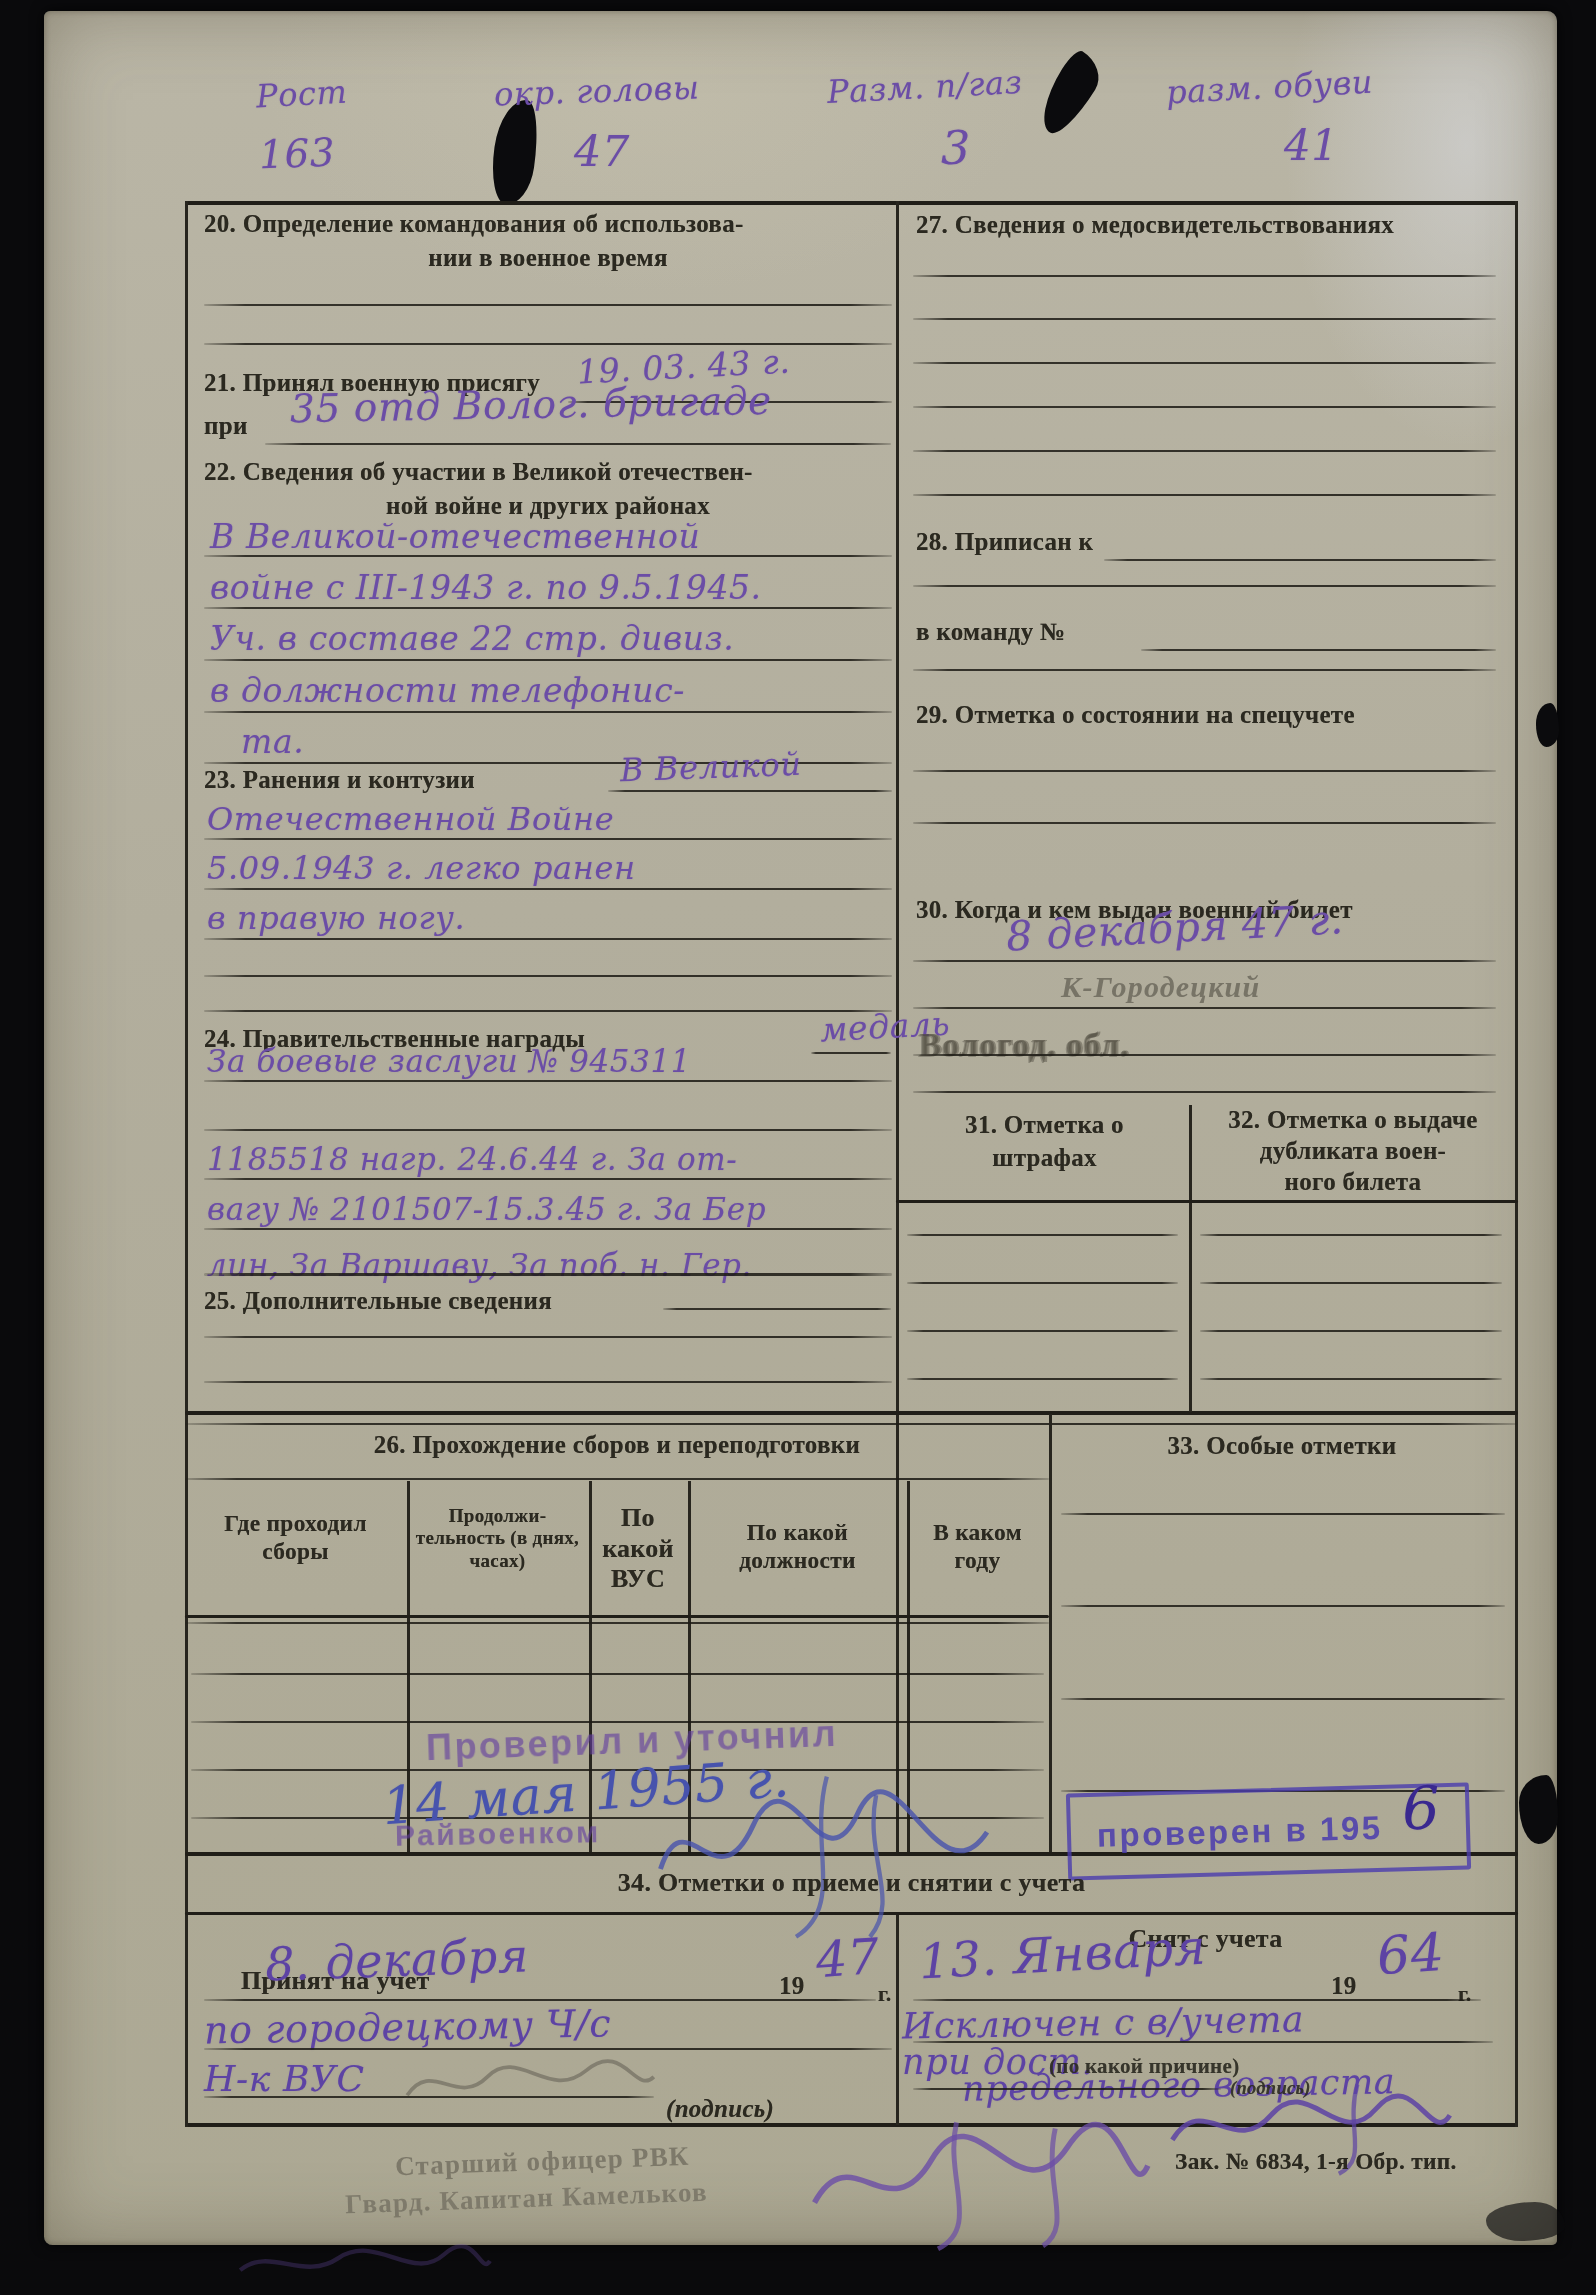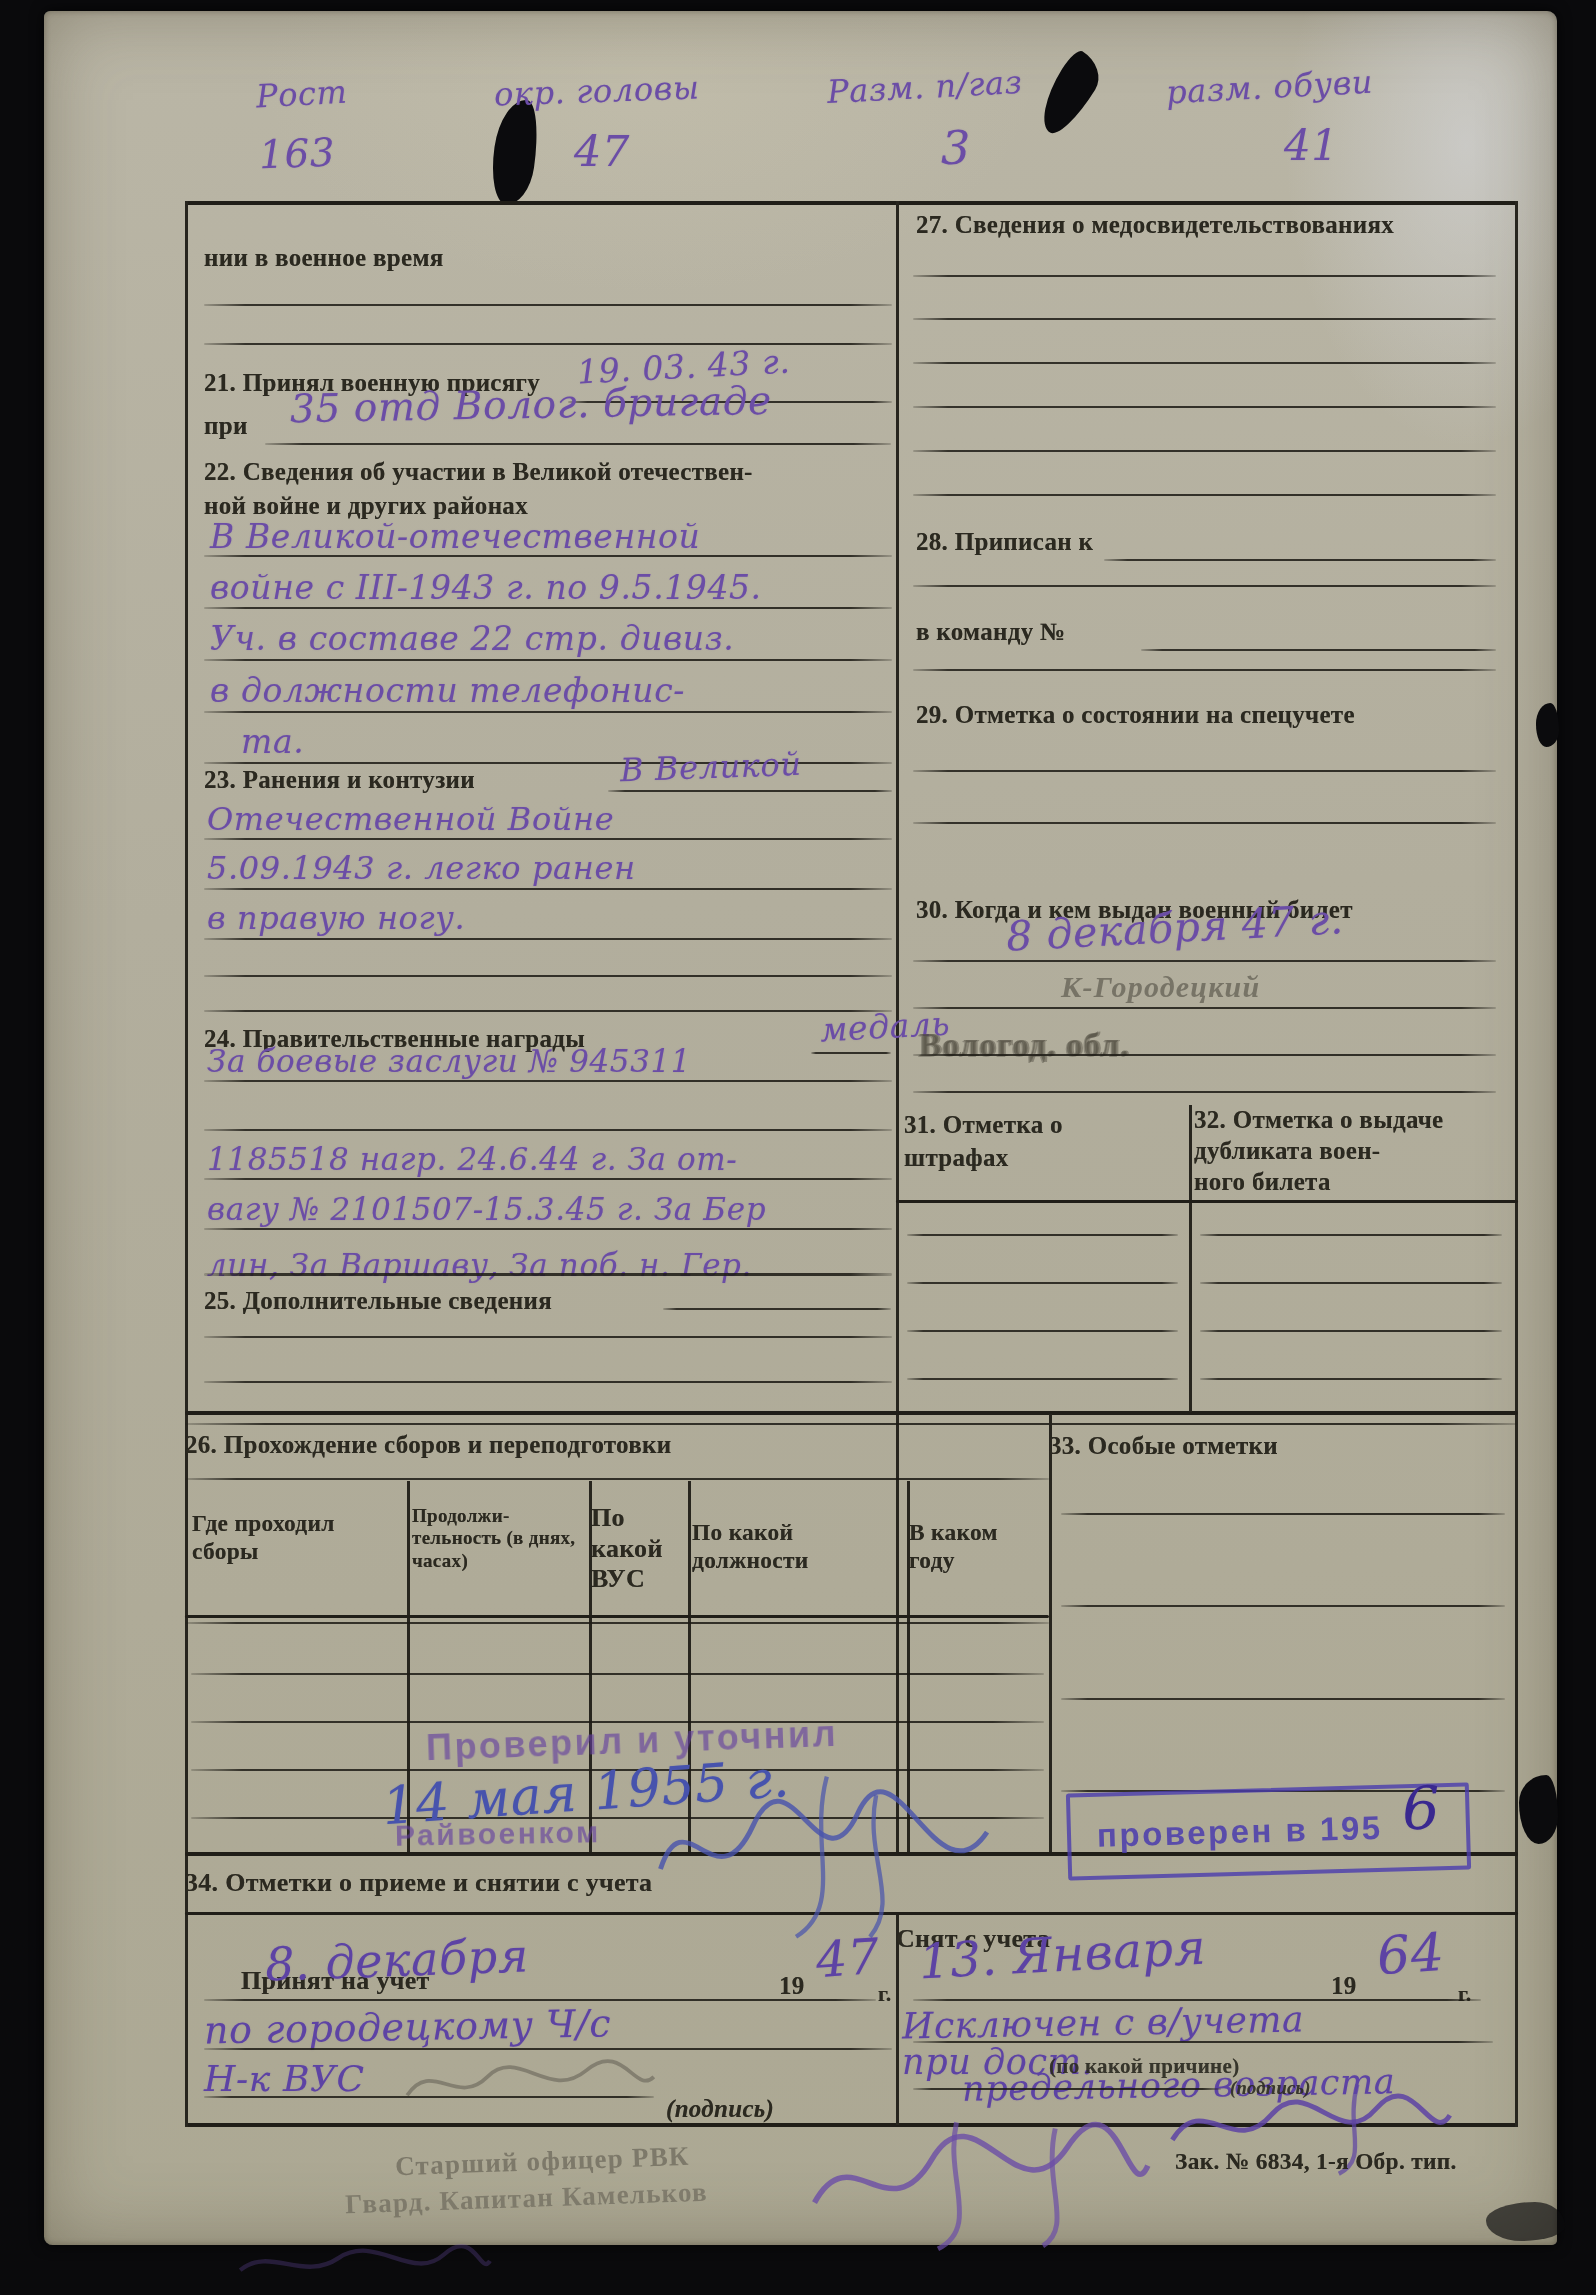--- a/index.html
+++ b/index.html
@@ -8,21 +8,21 @@
   .paper{position:absolute;left:44px;top:11px;width:1513px;height:2234px;
          background:
            radial-gradient(ellipse 259px 432px at 94% 6%, rgba(216,218,224,.55), rgba(216,218,224,0) 70%),
            radial-gradient(ellipse 555px 308px at 40% 3%, rgba(205,200,178,.35), rgba(205,200,178,0) 70%),
            linear-gradient(178deg,#bab6a6 0%,#b2ae9d 40%,#aca893 100%);
          border-radius:6.2px 10px 5px 8.6px;
          box-shadow:inset 0 0 74px rgba(70,62,44,.38), inset 0 0 6.2px rgba(60,54,38,.45), 0 0 13.6px rgba(0,0,0,.8);}
   .p{position:absolute;font-family:"Liberation Serif",serif;font-weight:700;color:#2b2920;
      letter-spacing:0.3px;white-space:nowrap;text-shadow:0 0 0.6px rgba(43,41,32,.55);}
   .pc{position:absolute;font-family:"Liberation Serif",serif;font-weight:700;color:#2b2920;
-      letter-spacing:0.3px;text-align:left;line-height:1.18;text-shadow:0 0 0.6px rgba(43,41,32,.55);}
+      letter-spacing:0.3px;text-align:center;line-height:1.18;text-shadow:0 0 0.6px rgba(43,41,32,.55);}
   .hw{position:absolute;font-family:"DejaVu Serif",serif;font-style:italic;color:#6b4da6;
       white-space:nowrap;letter-spacing:0.6px;text-shadow:0 0 1.2px rgba(107,77,166,.35);}
   .hw2{color:#5d43a4;}
   .hwb{position:absolute;font-family:"DejaVu Serif",serif;font-style:italic;color:#4753ad;
       white-space:nowrap;letter-spacing:0.6px;text-shadow:0 0 1.2px rgba(71,83,173,.4);}
   .sg{position:absolute;font-family:"Liberation Serif",serif;font-weight:700;
       color:rgba(82,78,66,.55);letter-spacing:1.2px;white-space:nowrap;}
   .sp{position:absolute;font-family:"Liberation Sans",sans-serif;font-weight:700;
       color:rgba(98,62,160,.62);letter-spacing:2.5px;white-space:nowrap;filter:blur(0.4px);}
   .rl{position:absolute;height:1.9px;border-radius:1.2px;
@@ -58,20 +58,21 @@
   <div class="tl" style="left:185px;top:201px;width:1333px;height:4.3px;"></div>
   <div class="tl" style="left:185px;top:2123px;width:1333px;height:4.3px;"></div>
   <div class="vl" style="left:185px;top:201px;height:1926px;"></div>
   <div class="vl" style="left:1515px;top:201px;height:1926px;"></div>
   <div class="vl" style="left:896px;top:201px;height:1655px;"></div>
   <div class="vl" style="left:896px;top:1915px;height:210px;"></div>
   <div class="tl" style="left:185px;top:1411px;width:1333px;"></div>
   <div class="tl" style="left:185px;top:1852px;width:1333px;"></div>
   <div class="tl" style="left:185px;top:1912px;width:1333px;height:3.1px;"></div>
 
+  <div class="p" style="left:204px;top:210px;font-size:25px;">20. Определение командования об использова-</div>
   <div class="pc" style="left:204px;top:243px;width:688px;font-size:25px;">нии в военное время</div>
   <div class="rl" style="left:204px;top:304px;width:688px;"></div>
   <div class="rl" style="left:204px;top:343px;width:688px;"></div>
 
   <div class="p" style="left:204px;top:369px;font-size:25px;">21. Принял военную присягу</div>
   <div class="hw" style="left:577px;top:347px;font-size:33px;transform:rotate(-3deg);">19. 03. 43 г.</div>
   <div class="rl" style="left:568px;top:401px;width:324px;"></div>
   <div class="p" style="left:204px;top:412px;font-size:25px;">при</div>
   <div class="hw" style="left:290px;top:382px;font-size:39px;transform:rotate(-1deg);">35 отд Волог. бригаде</div>
   <div class="rl" style="left:265px;top:443px;width:626px;"></div>

